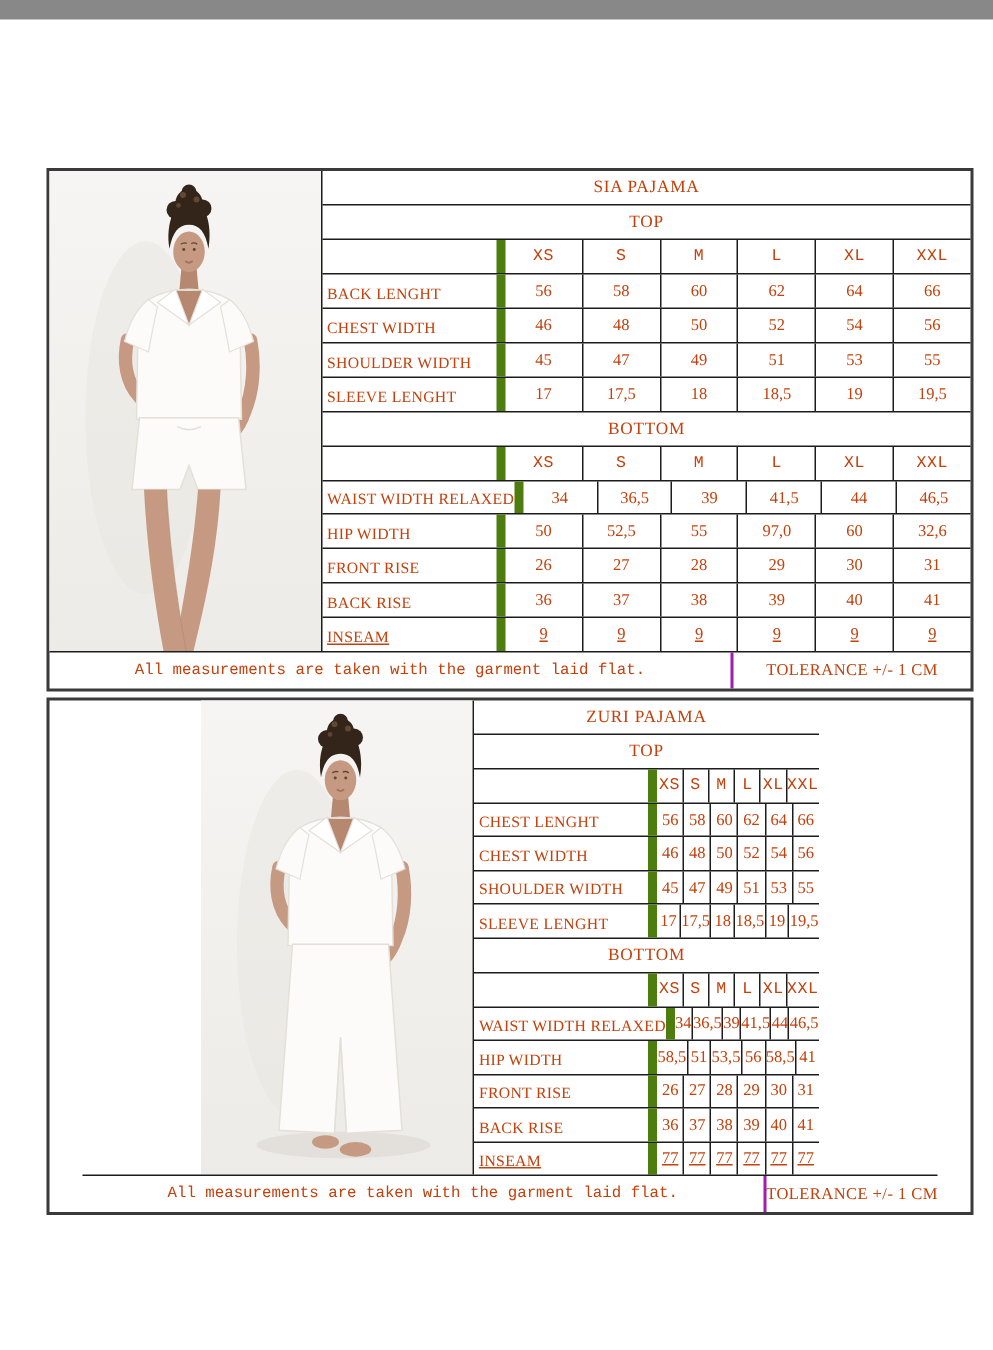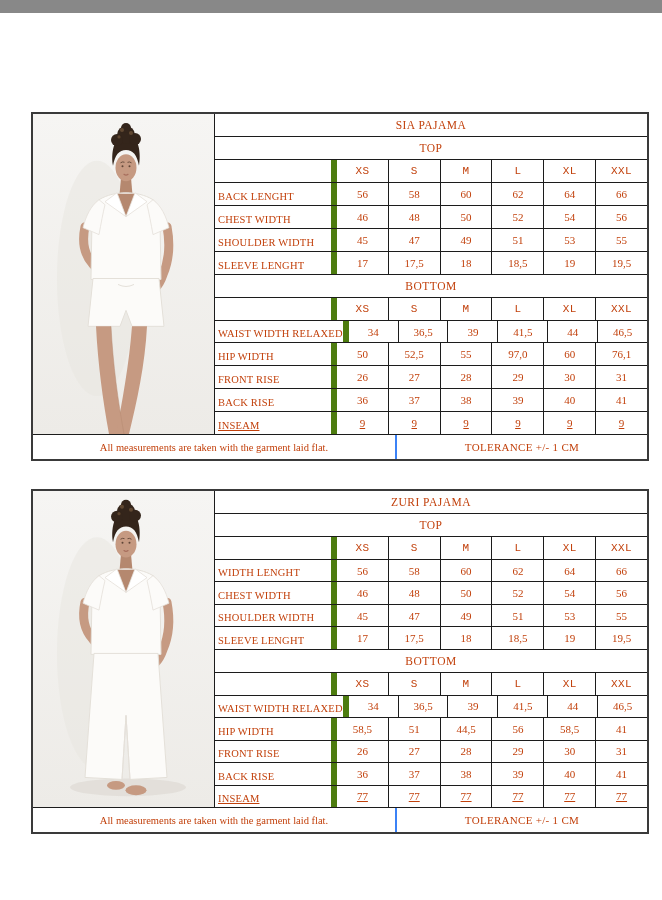--- a/index.html
+++ b/index.html
@@ -2,21 +2,21 @@
 <html><head>
 <meta charset="utf-8">
 <style>
   html,body{margin:0;padding:0;background:#888;}
   .page{position:relative;width:662px;height:900px;background:#ffffff;margin:13px auto;overflow:hidden;
         font-family:"Liberation Serif","DejaVu Serif",serif;color:#c2410c;}
 
   .size-table{position:absolute;left:31px;width:618px;border:2px solid #3a3a3a;background:#fff;
               box-sizing:border-box;display:flex;flex-direction:column;}
   .size-table.t0{top:99px;height:349px;}
-  .size-table.t1{top:476px;height:345px;}
+  .size-table.t1{top:452px;height:345px;align-items:center;}
 
   .table-body{flex:1;display:flex;min-height:0;}
   .photo-cell{flex:0 0 181px;border-right:1px solid #1c1c1c;overflow:hidden;background:#f3f2ef;}
   .photo-cell svg{display:block;width:100%;height:100%;}
 
   .grid{flex:1;display:flex;flex-direction:column;min-width:0;}
   .row{display:flex;border-bottom:1px solid #1c1c1c;min-height:0;}
   .grid .row:last-child{border-bottom:none;text-decoration:underline;}
   .title-row,.header-row{flex:0 0 22px;}
   .data-row{flex:1;}
@@ -25,22 +25,22 @@
   .title-cell,.span-cell{flex:1;display:flex;align-items:center;justify-content:center;
         font-size:11.5px;letter-spacing:.5px;}
   .label-cell{flex:0 0 122px;border-right:6px solid #4d7c0f;display:flex;align-items:flex-end;
         padding:0 0 3px 3px;font-size:10.5px;letter-spacing:.2px;white-space:nowrap;}
   .value-cell{flex:1;border-right:1px solid #1c1c1c;display:flex;align-items:center;
         justify-content:center;font-size:11px;}
   .row .value-cell:last-child{border-right:none;}
   .size-head{font-size:11px;letter-spacing:.4px;font-family:Liberation Mono, monospace;}
 
   .footer-row{flex:0 0 24px;border-top:1px solid #1c1c1c;display:flex;}
-  .footer-note{width:364px;border-right:2px solid #3b82f6;display:flex;align-items:center;
-        justify-content:center;font-size:10.5px;}
+  .footer-note{width:456px;border-right:2px solid #a21caf;display:flex;align-items:center;
+        justify-content:center;font-size:10.5px;font-family:Liberation Mono, monospace;}
   .footer-tolerance{flex:1;display:flex;align-items:center;justify-content:center;
         font-size:11px;letter-spacing:.3px;}
 </style>
 </head>
 <body>
 
 <div class="page">
 
   <section class="size-table t0">
     <div class="table-body">
@@ -157,21 +157,21 @@
             <div class="cell value-cell">44</div>
             <div class="cell value-cell">46,5</div>
           </div>
           <div class="row data-row">
             <div class="cell label-cell">HIP WIDTH</div>
             <div class="cell value-cell">50</div>
             <div class="cell value-cell">52,5</div>
             <div class="cell value-cell">55</div>
             <div class="cell value-cell">97,0</div>
             <div class="cell value-cell">60</div>
-            <div class="cell value-cell">76,1</div>
+            <div class="cell value-cell">32,6</div>
           </div>
           <div class="row data-row">
             <div class="cell label-cell">FRONT RISE</div>
             <div class="cell value-cell">26</div>
             <div class="cell value-cell">27</div>
             <div class="cell value-cell">28</div>
             <div class="cell value-cell">29</div>
             <div class="cell value-cell">30</div>
             <div class="cell value-cell">31</div>
           </div>
@@ -253,21 +253,21 @@
           <div class="row header-row">
             <div class="cell label-cell"></div>
             <div class="cell value-cell size-head">XS</div>
             <div class="cell value-cell size-head">S</div>
             <div class="cell value-cell size-head">M</div>
             <div class="cell value-cell size-head">L</div>
             <div class="cell value-cell size-head">XL</div>
             <div class="cell value-cell size-head">XXL</div>
           </div>
           <div class="row data-row">
-            <div class="cell label-cell">WIDTH LENGHT</div>
+            <div class="cell label-cell">CHEST LENGHT</div>
             <div class="cell value-cell">56</div>
             <div class="cell value-cell">58</div>
             <div class="cell value-cell">60</div>
             <div class="cell value-cell">62</div>
             <div class="cell value-cell">64</div>
             <div class="cell value-cell">66</div>
           </div>
           <div class="row data-row">
             <div class="cell label-cell">CHEST WIDTH</div>
             <div class="cell value-cell">46</div>
@@ -313,21 +313,21 @@
             <div class="cell value-cell">36,5</div>
             <div class="cell value-cell">39</div>
             <div class="cell value-cell">41,5</div>
             <div class="cell value-cell">44</div>
             <div class="cell value-cell">46,5</div>
           </div>
           <div class="row data-row">
             <div class="cell label-cell">HIP WIDTH</div>
             <div class="cell value-cell">58,5</div>
             <div class="cell value-cell">51</div>
-            <div class="cell value-cell">44,5</div>
+            <div class="cell value-cell">53,5</div>
             <div class="cell value-cell">56</div>
             <div class="cell value-cell">58,5</div>
             <div class="cell value-cell">41</div>
           </div>
           <div class="row data-row">
             <div class="cell label-cell">FRONT RISE</div>
             <div class="cell value-cell">26</div>
             <div class="cell value-cell">27</div>
             <div class="cell value-cell">28</div>
             <div class="cell value-cell">29</div>

